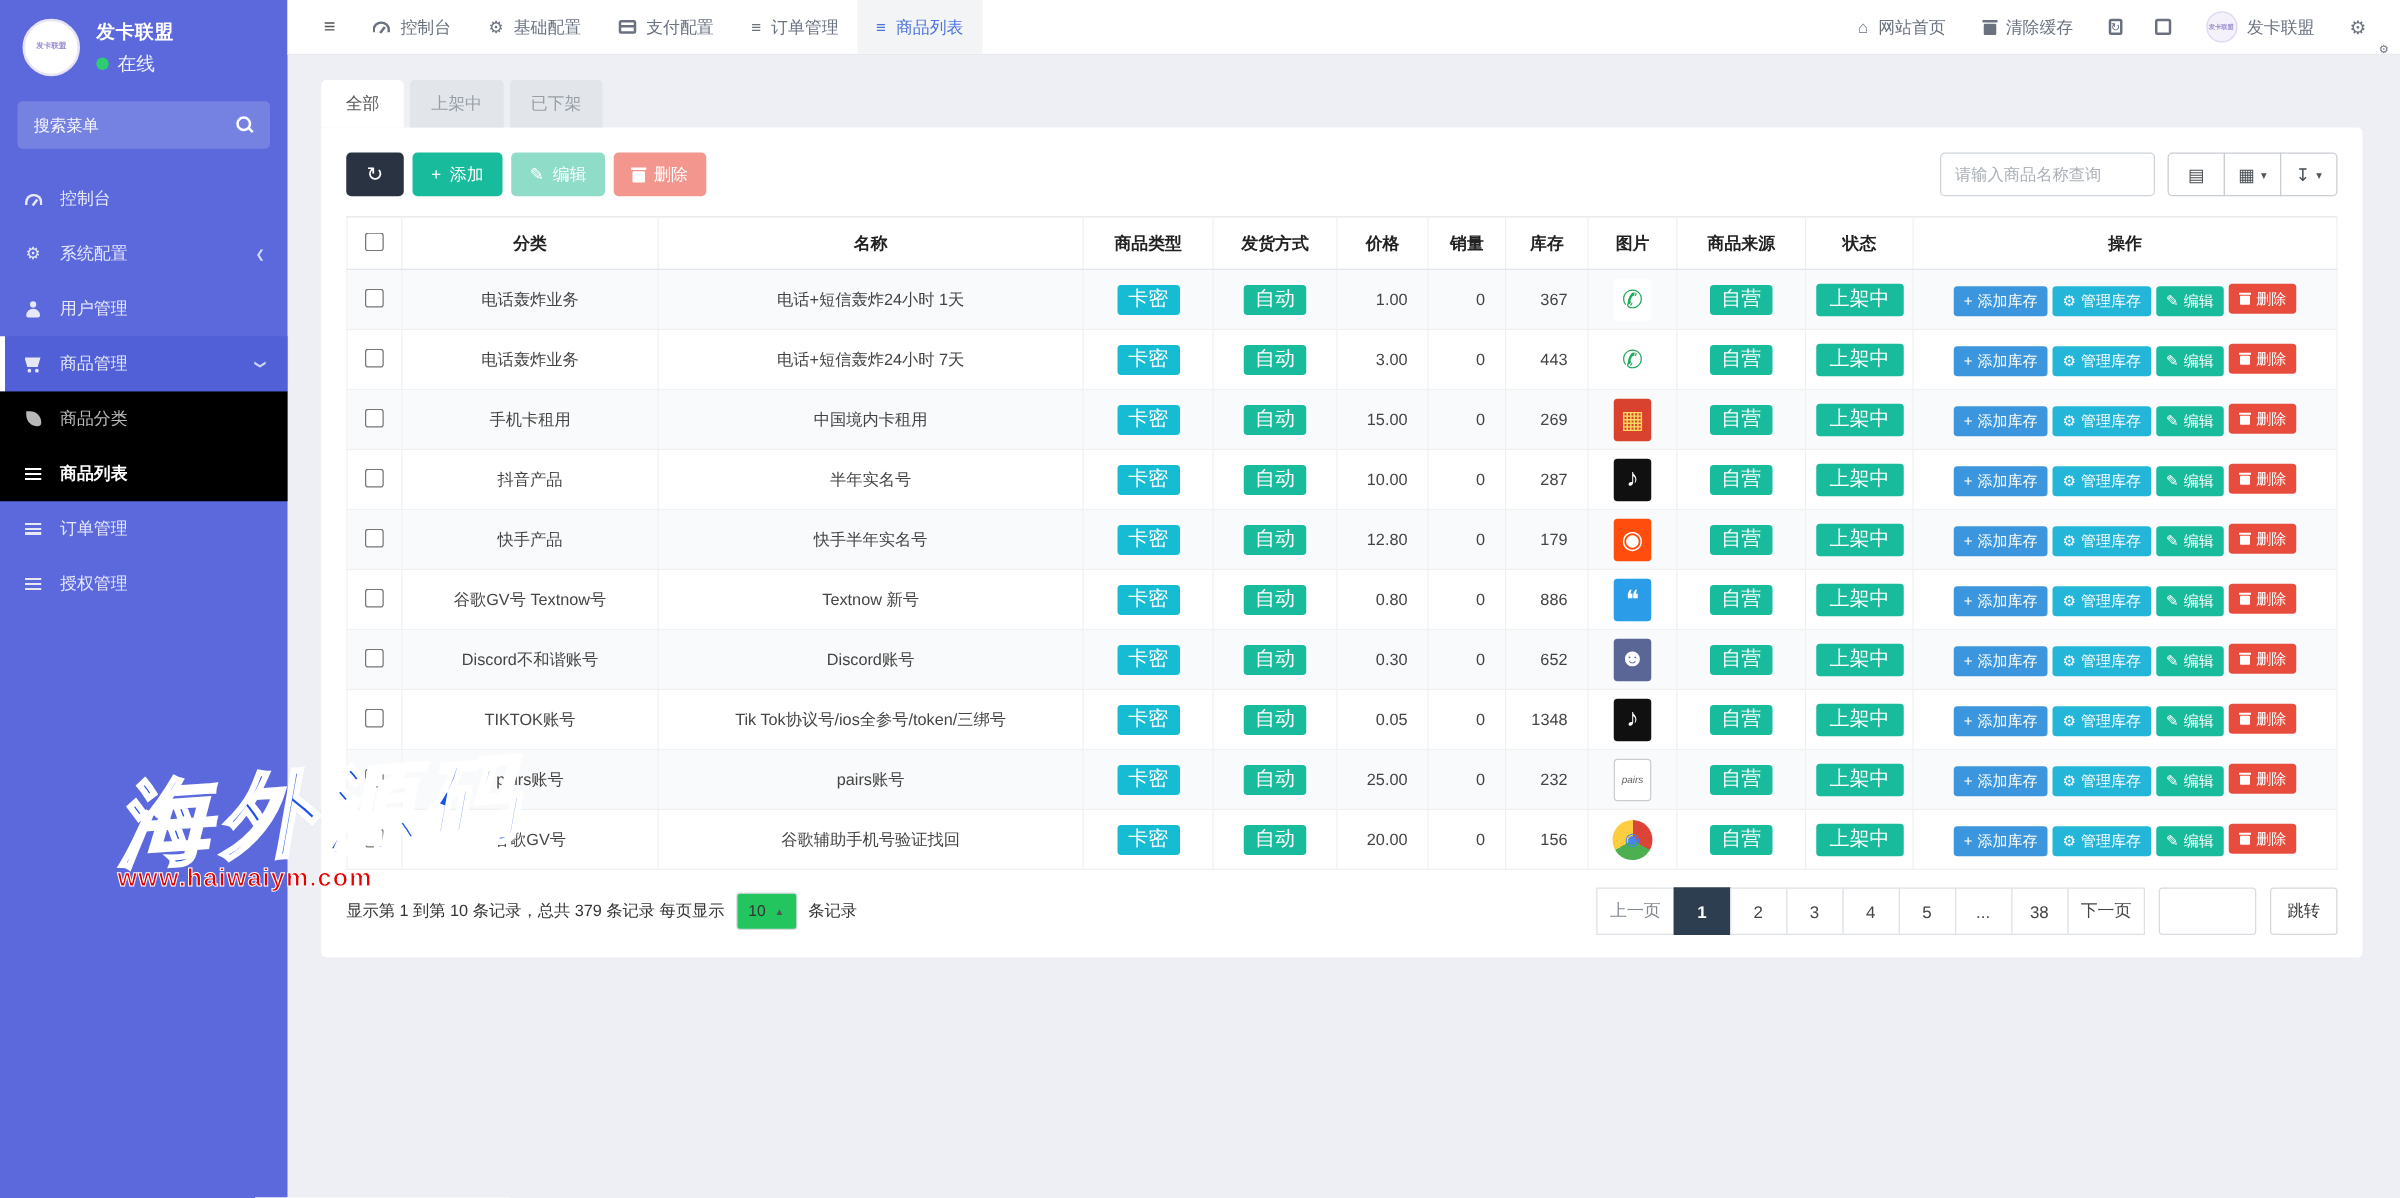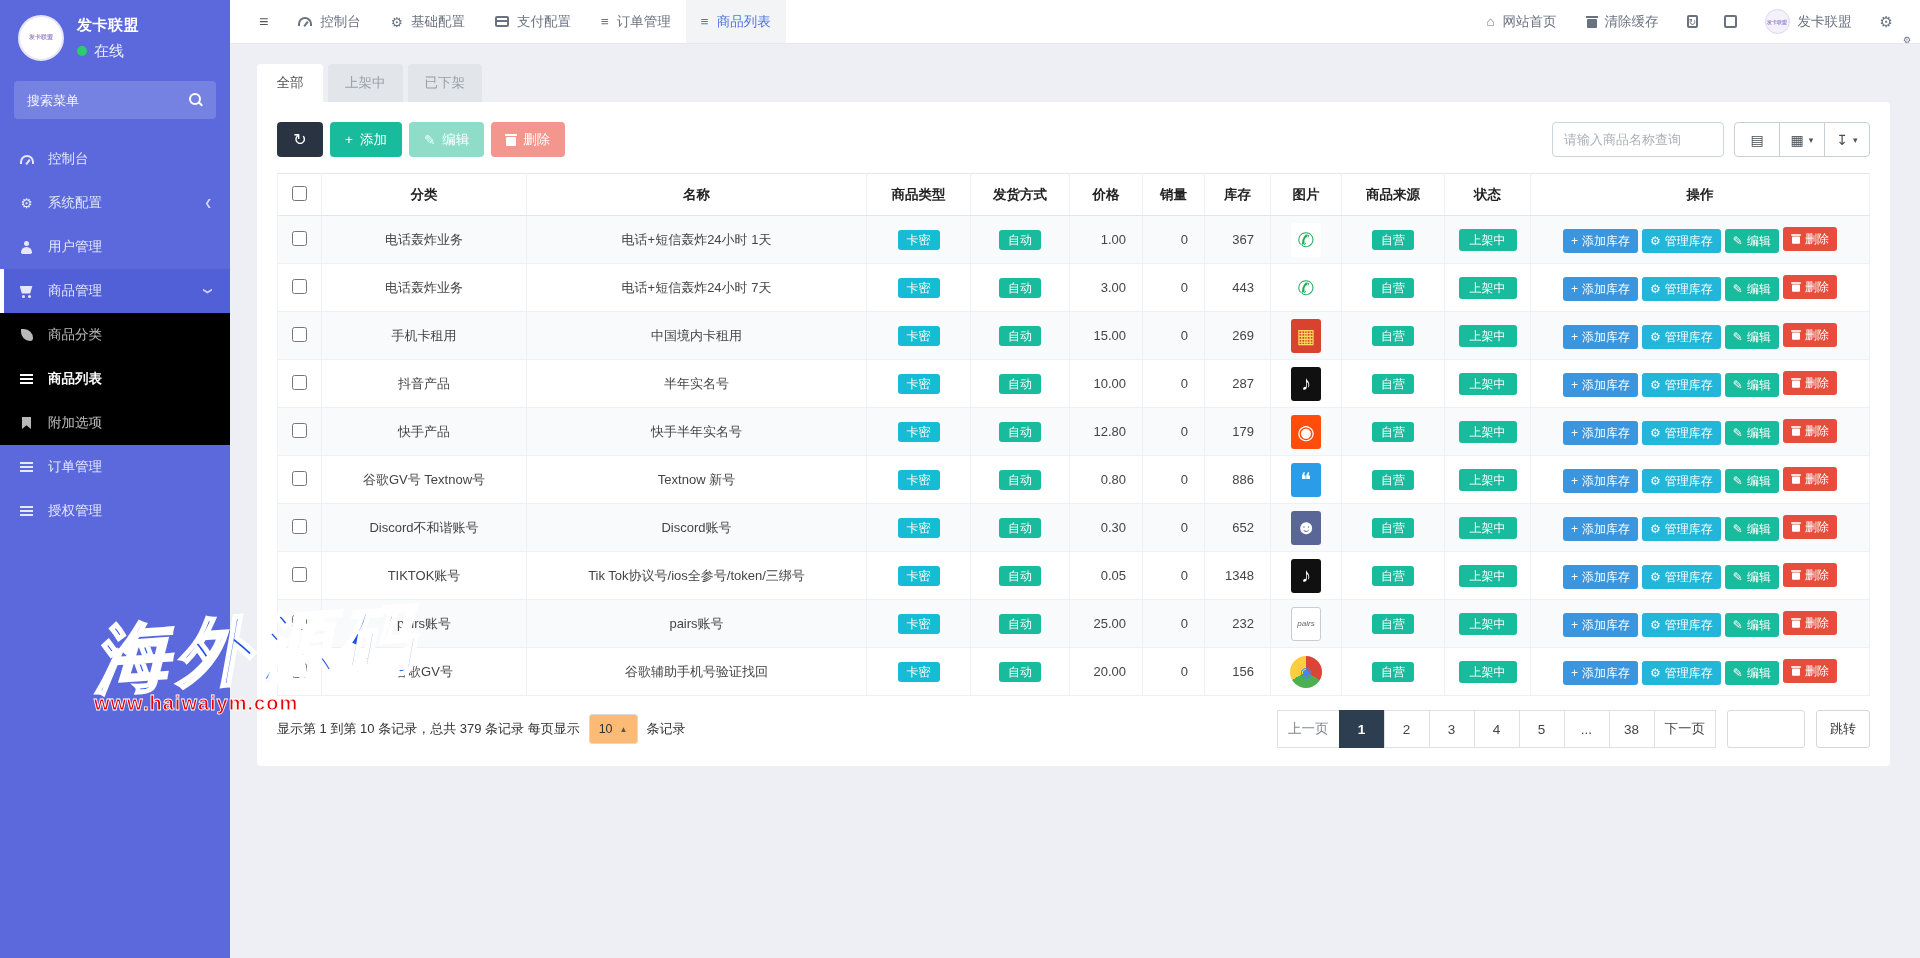--- a/index.html
+++ b/index.html
@@ -59,30 +59,30 @@
   .caret{font-size:9px;color:#555}
 
   table{width:100%;border-collapse:collapse;table-layout:fixed}
   th,td{border-left:1px solid #eef1f3;border-right:1px solid #eef1f3}
   thead th{height:42px;font-size:13.5px;font-weight:700;color:#222;text-align:center;border-top:1px solid #e3e6ea;border-bottom:1px solid #e3e6ea;background:#fff}
   tbody td{height:48px;text-align:center;font-size:13px;color:#444;border-bottom:1px solid #eef1f3;padding:2px 4px;overflow:hidden;white-space:nowrap}
   tbody tr:nth-child(odd) td{background:#f9fafb}
   td.num{text-align:right;padding-right:16px}
   input[type=checkbox]{width:15px;height:15px;accent-color:#fff;cursor:pointer}
 
-  .badge{display:inline-block;padding:4px 9px;border-radius:3px;color:#fff;font-size:12px;line-height:1;font-weight:400}
+  .badge{display:inline-block;padding:4px 9px;border-radius:3px;color:#fff;font-size:16px;line-height:1;font-weight:400}
   .b-type{background:#16bcd4}
   .b-green{background:#18bc9c}
   .b-status{background:#18bc9c;padding:5px 11px}
   .prod-img{display:inline-flex;width:30px;height:34px;align-items:center;justify-content:center;font-size:20px;border-radius:3px;vertical-align:middle}
   .abtn{display:inline-flex;align-items:center;gap:4px;padding:6px 8px;border-radius:3px;color:#fff;font-size:12px;margin:0 2px;border:none;cursor:pointer;font-family:inherit;line-height:1}
   .a-blue{background:#3c96dd}.a-cyan{background:#23b6d9}.a-green{background:#18bc9c}.a-red{background:#e74c3c}
 
   .table-footer{display:flex;align-items:center;margin-top:14px;font-size:13px;color:#333}
-  .per-page{display:inline-flex;align-items:center;gap:7px;border:1px solid #d8dce0;background:#fdba74;border-radius:3px;padding:7px 9px;margin:0 9px;font-size:12.5px;cursor:pointer}
+  .per-page{display:inline-flex;align-items:center;gap:7px;border:1px solid #d8dce0;background:#22c55e;border-radius:3px;padding:7px 9px;margin:0 9px;font-size:12.5px;cursor:pointer}
   .per-page .caret{font-size:8px}
   .pager{margin-left:auto;display:flex;align-items:center}
   .pages{display:flex}
   .page-btn{min-width:46px;height:38px;border:1px solid #dde1e6;background:#fff;display:flex;align-items:center;justify-content:center;font-size:13.5px;color:#444;margin-left:-1px;cursor:pointer;padding:16px 10px}
   .page-btn.active{background:#2c3e50;border-color:#2c3e50;color:#fff;font-weight:700}
   .page-btn.disabled{color:#808890}
   .jump-input{width:78px;height:38px;border:1px solid #d8dce0;border-radius:3px;margin:0 11px;outline:none;padding:0 8px;font-family:inherit}
   .jump-btn{height:38px;padding:0 13px;border:1px solid #d4d8dc;background:#fff;border-radius:3px;font-size:13px;color:#333;cursor:pointer;font-family:inherit}
 
   
@@ -169,26 +169,20 @@
             <span class="sicon">
               <span class="ic i-leaf"></span>
             </span>
             <span>商品分类</span>
           </div>
           <div class="nav-item sub-active">
             <span class="sicon">
               <span class="ic i-lines"></span>
             </span>
             <span>商品列表</span>
-          </div>
-          <div class="nav-item">
-            <span class="sicon">
-              <span class="ic i-bm"></span>
-            </span>
-            <span>附加选项</span>
           </div>
         </div>
         <div class="nav-item">
           <span class="sicon">
             <span class="ic i-lines"></span>
           </span>
           <span>订单管理</span>
         </div>
         <div class="nav-item">
           <span class="sicon">

